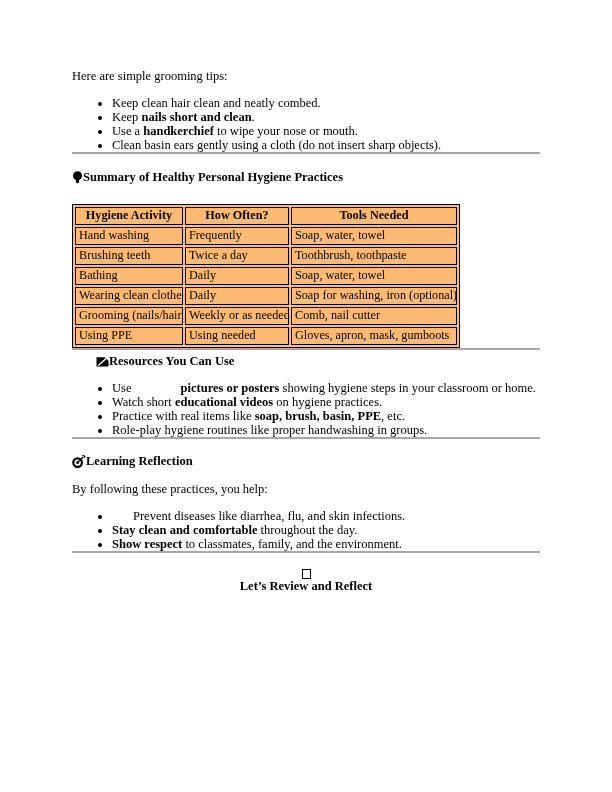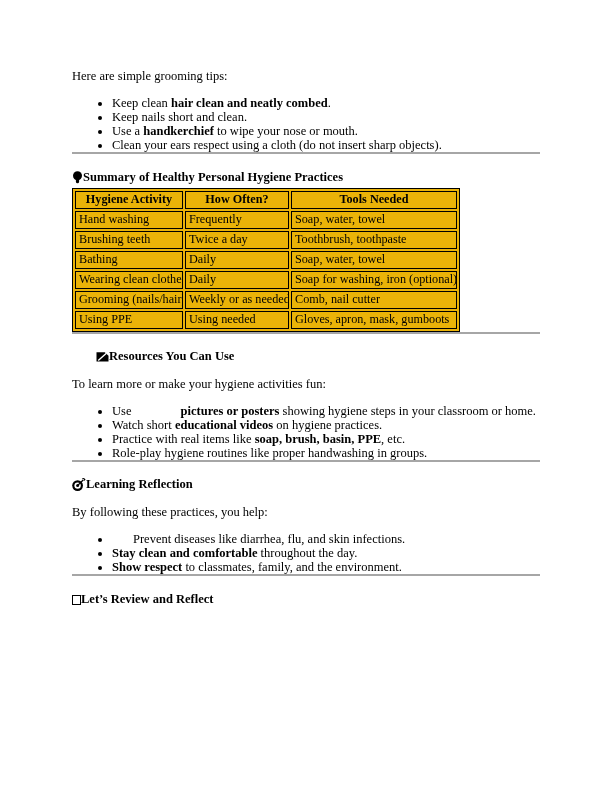--- a/index.html
+++ b/index.html
@@ -40,44 +40,44 @@
   .rule-4 { margin-top: 22px; }
   .section-heading {
     font-size: 12.5px;
     font-weight: bold;
     line-height: 15px;
     display: flex;
     align-items: center;
     gap: 0;
   }
   .h-summary    { margin-top: 16px; }
-  .h-resources  { margin-top: 15px; padding-left: 24px; }
+  .h-resources  { margin-top: 4px; padding-left: 24px; }
   .h-reflection { margin-top: 15px; }
-  .h-review     { margin-top: 16px; }
+  .h-review     { margin-top: 16px; flex-direction: column; }
   .after-heading { margin-top: 13px; }
   .icon {
     display: inline-flex;
     align-items: center;
     flex: 0 0 auto;
   }
   .empty-box {
     display: inline-block;
     width: 9px;
     height: 10px;
     border: 1px solid #000;
     background: transparent;
   }
   table.hygiene-table {
-    margin-top: 3px;
+    margin-top: 19px;
     border-collapse: separate;
     border-spacing: 2px;
     border: 1px solid #000;
     table-layout: fixed;
     width: 382px;
-    background: #eab308;
+    background: #fdba74;
   }
   table.hygiene-table th,
   table.hygiene-table td {
     border: 1px solid #000;
     font-size: 12.2px;
     line-height: 13px;
     padding: 1px 3px 2px 3px;
     overflow: hidden;
     white-space: nowrap;
   }
@@ -89,24 +89,24 @@
 </style>
 </head>
 <body>
 
 <div class="page">
   <div class="content">
 
     <p class="body-text">Here are simple grooming tips:</p>
 
     <ul class="bullet-list">
-      <li><span>Keep clean </span><span style="font-weight: bold;">hair clean and neatly combed</span><span>.</span></li>
-      <li><span>Keep </span><span style="font-weight: normal;">nails short and clean</span><span>.</span></li>
+      <li><span>Keep clean </span><span style="font-weight: normal;">hair clean and neatly combed</span><span>.</span></li>
+      <li><span>Keep </span><span style="font-weight: bold;">nails short and clean</span><span>.</span></li>
       <li><span>Use a </span><span style="font-weight: bold;">handkerchief</span><span> to wipe your nose or mouth.</span></li>
-      <li><span>Clean your ears respect using a cloth (do not insert sharp objects).</span></li>
+      <li><span>Clean basin ears gently using a cloth (do not insert sharp objects).</span></li>
     </ul>
 
     <hr class="section-rule rule-1">
 
     <div class="section-heading h-summary">
       <span class="icon">
         <svg width="11" height="14" viewBox="0 0 11 14" aria-hidden="true">
           <circle cx="5.5" cy="4.8" r="4.5" fill="#000"></circle>
           <path d="M3.9 8.8 h3.2 v1.9 a1.6 1.6 0 0 1 -3.2 0 z" fill="#000"></path>
         </svg>
@@ -166,21 +166,20 @@
     <div class="section-heading h-resources">
       <span class="icon">
         <svg width="13" height="11" viewBox="0 0 13 11" aria-hidden="true">
           <path d="M0.5 1.2 h8.3 l3.7 3.6 v5.7 h-12 z" fill="#000"></path>
           <path d="M2.2 9.6 L10.4 2.2" stroke="#fff" stroke-width="1.4" fill="none"></path>
         </svg>
       </span>
       <span>Resources You Can Use</span>
     </div>
 
-    <p class="body-text after-heading">To learn more or make your hygiene activities fun:</p>
 
     <ul class="bullet-list">
       <li><span>Use </span><span style="font-weight: bold; margin-left: 46px;">pictures or posters</span><span> showing hygiene steps in your classroom or home.</span></li>
       <li><span>Watch short </span><span style="font-weight: bold;">educational videos</span><span> on hygiene practices.</span></li>
       <li><span>Practice with real items like </span><span style="font-weight: bold;">soap, brush, basin, PPE</span><span>, etc.</span></li>
       <li><span>Role-play hygiene routines like proper handwashing in groups.</span></li>
     </ul>
 
     <hr class="section-rule rule-3">
 

